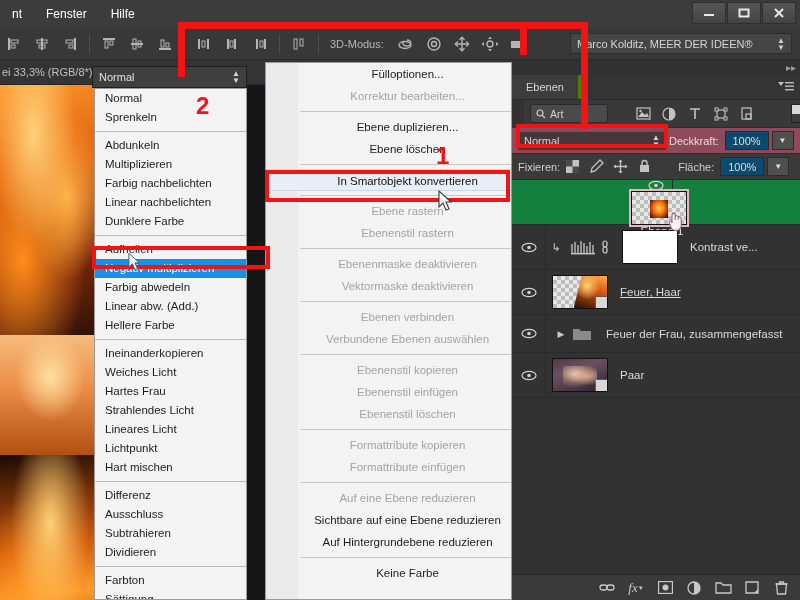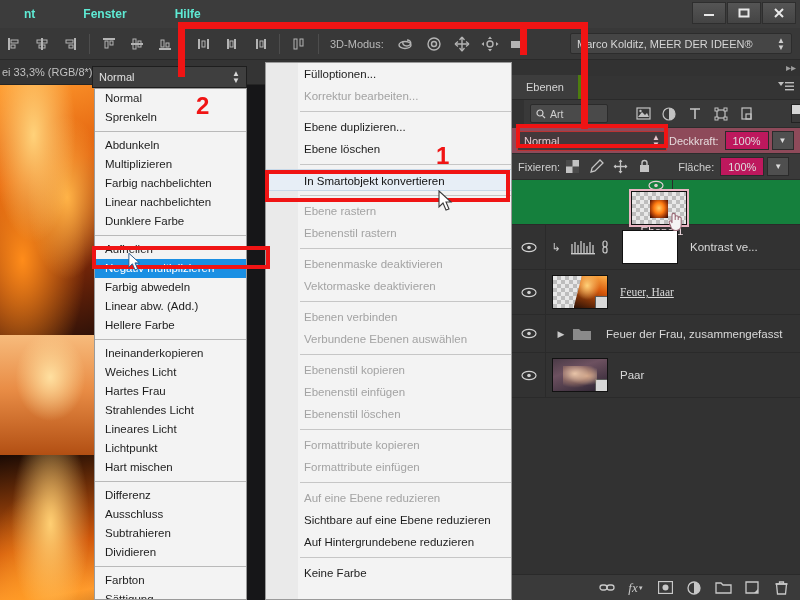--- a/index.html
+++ b/index.html
@@ -12,21 +12,21 @@
     position:relative;
   }
   .app { position:absolute; inset:0; }
 
   
   .menubar {
     position:absolute; left:0; top:0; width:800px; height:28px;
     background:#3c3c3c;
     display:flex; align-items:center;
   }
-  .menu-item { padding:0 24px; font-size:12px; color:#5eead4; line-height:28px;font-weight:bold; }
+  .menu-item { padding:0 12px; font-size:12px; color:#ffffff; line-height:28px; }
   .win-controls { position:absolute; right:4px; top:2px; display:flex; gap:1px; }
   .win-btn {
     width:34px; height:22px; background:#4a4a4a;
     border:1px solid #2e2e2e;
     display:flex; align-items:center; justify-content:center;
     color:#e4e4e4; font-size:12px;
     background-image:linear-gradient(#555,#444);
   }
   .win-btn.close { }
 
@@ -110,21 +110,21 @@
   .bl-item.sel { background:#1a8fe3; color:#fff; }
   .bl-sep { height:1px; background:#b9b9b9; margin:4px 0; }
 
   
   .ctx-menu {
     position:absolute; left:265px; top:62px; width:247px; height:538px;
     background:#f3f3f3; border:1px solid #9a9a9a;
     z-index:35; color:#1d1d1d; font-size:11.5px; overflow:hidden;
   }
   .ctx-strip { position:absolute; left:0; top:0; width:32px; height:100%; background:#eaeaea; }
-  .ctx-item { position:relative; height:22px; line-height:22px; padding-left:38px; white-space:nowrap; }
+  .ctx-item { position:relative; height:22px; line-height:22px; padding-left:38px; white-space:nowrap;text-align:center; }
   .ctx-item.dis { color:#a3a3a3; }
   .ctx-item.hl { background:#e7eef6; border-top:1px solid #c7d8e8; border-bottom:1px solid #c7d8e8; color:#111; }
   .ctx-sep { height:1px; background:#c6c6c6; margin:4px 0 4px 34px; }
 
   
   .right-panel {
     position:absolute; left:512px; top:60px; width:288px; height:540px;
     background:#323232;
   }
   .panel-collapse {
@@ -167,21 +167,21 @@
   }
   .blend-sel-box {
     margin-left:5px; width:150px; height:20px;
     background:#44383b; border:1px solid #b33;
     display:flex; align-items:center; padding:0 6px;
     font-size:11px; color:#e7c9ce;
   }
   .blend-sel-box .arrows { margin-left:auto; font-size:8px; line-height:7px; }
   .dk-label { margin-left:2px; font-size:11px; color:#e6dadc; }
   .num-box {
-    margin-left:6px; width:44px; height:19px; background:#be185d;
+    margin-left:6px; width:44px; height:19px; background:#0c4a6e;
     border:1px solid #2b2b2b; display:flex; align-items:center; justify-content:center;
     font-size:11px; color:#ddd;
   }
   .num-step {
     margin-left:3px; width:22px; height:19px; background:#4f4f4f;
     border:1px solid #2b2b2b; display:flex; align-items:center; justify-content:center;
     font-size:8px; color:#ddd;
   }
 
   .lockrow {
@@ -239,21 +239,21 @@
     content:""; position:absolute; left:18%; top:22%; width:64%; height:70%;
     background:radial-gradient(ellipse at 35% 35%, #e8c4a8 0%, rgba(200,150,120,0.4) 45%, rgba(40,30,40,0) 70%),
                radial-gradient(ellipse at 70% 45%, #d8b095 0%, rgba(40,30,40,0) 55%);
   }
   .thumb-white { background:#ffffff; background-image:none; border:1px solid #111; }
   .mask-badge {
     position:absolute; right:-2px; bottom:-2px; width:14px; height:14px;
     background:#d8d8d8; border:1px solid #5a5a5a;
   }
   .layer-name { margin-left:12px; font-size:11.5px; color:#d9d9d9; white-space:nowrap; }
-  .layer-name.underline { text-decoration:underline;font-family:Liberation Serif, serif; }
+  .layer-name.underline { text-decoration:underline; }
   .layer-name.sel-name { color:#f2dde3; }
   .clip-arrow { width:20px; text-align:center; color:#c9c9c9; font-size:11px; }
   .adj-icon { width:34px; height:26px; display:flex; align-items:center; justify-content:center; }
   .link-ico { width:18px; text-align:center; color:#cfcfcf; font-size:11px; }
   .folder-tri { width:18px; text-align:center; color:#c9c9c9; font-size:9px; }
   .folder-ico { width:24px; display:flex; align-items:center; justify-content:center; }
 
   .panel-footer {
     position:absolute; left:0; bottom:0; width:288px; height:26px;
     background:#3a3a3a; border-top:1px solid #2a2a2a;

